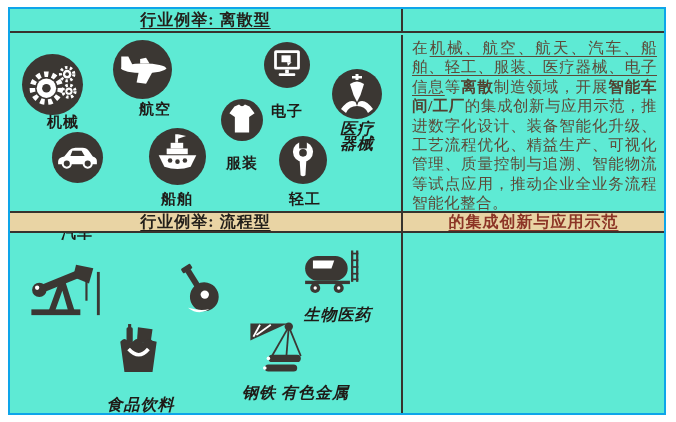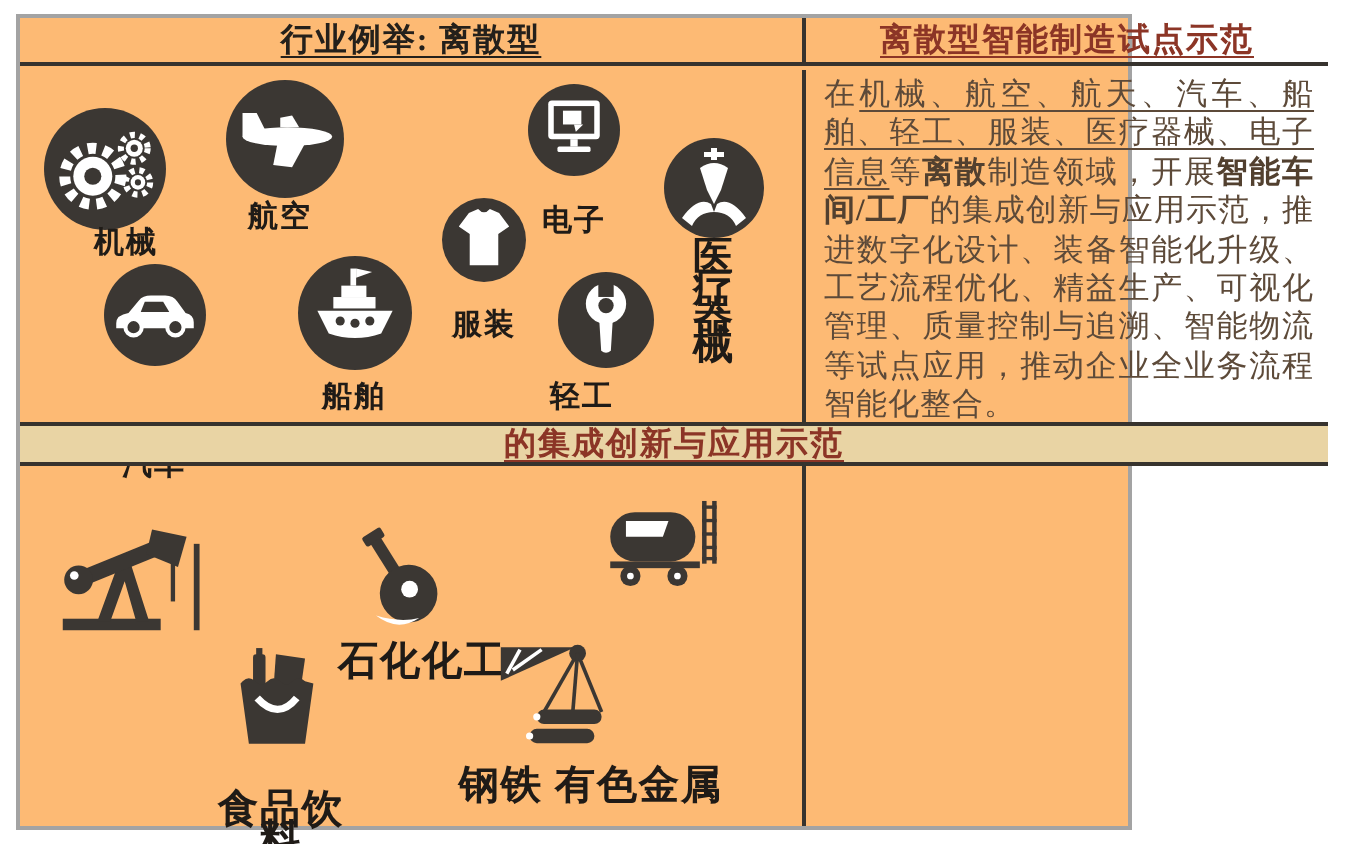--- a/index.html
+++ b/index.html
@@ -2,22 +2,22 @@
 <html><head>
 <meta charset="utf-8">
 <style>
   * { margin:0; padding:0; box-sizing:border-box; }
   html,body { background:#fff; }
   #canvas {
     position:relative; width:676px; height:422px; background:#ffffff;
     font-family:"Liberation Serif","DejaVu Serif",serif; overflow:hidden;
   }
   .frame {
-    position:absolute; left:8px; top:7px; width:558px; height:408px;
-    border:2px solid #a3a3a3; background:#fdba74;
+    position:absolute; left:8px; top:7px; width:658px; height:408px;
+    border:2px solid #0ea5e9; background:#5eead4;
   }
   .row { position:absolute; left:0; width:654px; display:flex; }
   .row-h1 { top:0; height:24px; border-bottom:2px solid #37332e; }
   .row-c1 { top:26px; height:176px; }
   .row-band { top:202px; height:22px; border-top:2px solid #37332e; border-bottom:2px solid #37332e; background:#e9d4a4; }
   .row-c2 { top:224px; height:180px; }
   .cell-l { position:relative; width:393px; border-right:2px solid #37332e; }
   .cell-r { position:relative; flex:1; }
   .hdr { display:flex; align-items:center; justify-content:center; height:100%; font-size:16px; font-weight:bold; letter-spacing:1px; }
   .hdr span { text-decoration:underline; text-underline-offset:3px; }
@@ -30,34 +30,31 @@
   .desc .b { font-weight:bold; color:#52402f; }
   .desc .u { text-decoration:underline; text-underline-offset:3px; }
   .circle { position:absolute; border-radius:50%; background:#3b3733; }
   .circle svg { width:100%; height:100%; display:block; }
   .flat { position:absolute; }
   .flat svg { width:100%; height:100%; display:block; }
   .ilabel {
     position:absolute; text-align:center; font-weight:bold; color:#1f1b17;
     font-size:15px; line-height:15px; letter-spacing:1px; white-space:pre-line;
   }
-  .ilabel.small2 { font-size:20px; line-height:14.5px; }
+  .ilabel.small2 { font-size:16px; line-height:14.5px;font-style:italic; }
 </style>
 </head>
 <body>
 
 <div id="canvas">
   <div class="frame">
 
     <div class="row row-h1">
       <div class="cell-l hdr hdr-black">
         <span>行业例举: 离散型</span>
-      </div>
-      <div class="cell-r hdr hdr-red">
-        <span>离散型智能制造试点示范</span>
       </div>
     </div>
 
     <div class="row row-c1">
       <div class="cell-l">
 
         <div class="circle" style="left:12px;top:19px;width:61px;height:61px;">
           <svg viewBox="0 0 100 100">
             <circle cx="40" cy="56" r="23" fill="none" stroke="#fff" stroke-width="9" stroke-dasharray="7 6"></circle>
             <circle cx="40" cy="56" r="16" fill="#fff"></circle>
@@ -73,21 +70,21 @@
         <div class="ilabel" style="left:25px;top:80px;width:56px;">机械</div>
 
         <div class="circle" style="left:103px;top:5px;width:59px;height:59px;">
           <svg viewBox="0 0 100 100">
             <ellipse cx="52" cy="48" rx="38" ry="8" fill="#fff"></ellipse>
             <polygon points="14,48 14,28 26,28 33,42" fill="#fff"></polygon>
             <polygon points="44,52 68,52 56,74 40,72" fill="#fff"></polygon>
             <polygon points="46,40 62,40 56,30 46,32" fill="#fff"></polygon>
           </svg>
         </div>
-        <div class="ilabel" style="left:100px;top:67px;width:60px;">航空</div>
+        <div class="ilabel" style="left:115px;top:67px;width:60px;">航空</div>
 
         <div class="circle" style="left:254px;top:7px;width:46px;height:46px;">
           <svg viewBox="0 0 100 100">
             <rect x="22" y="18" width="56" height="42" rx="4" fill="#fff"></rect>
             <rect x="28" y="24" width="44" height="30" fill="#3b3733"></rect>
             <rect x="38" y="29" width="20" height="15" fill="#fff"></rect>
             <polygon points="50,44 60,44 52,52" fill="#fff"></polygon>
             <rect x="46" y="60" width="8" height="8" fill="#fff"></rect>
             <rect x="32" y="68" width="36" height="6" rx="2" fill="#fff"></rect>
           </svg>
@@ -137,29 +134,32 @@
         <div class="ilabel" style="left:137px;top:157px;width:60px;">船舶</div>
 
         <div class="circle" style="left:269px;top:101px;width:48px;height:48px;">
           <svg viewBox="0 0 100 100">
             <circle cx="50" cy="33" r="21" fill="#fff"></circle>
             <rect x="42" y="6" width="16" height="20" fill="#3b3733"></rect>
             <circle cx="50" cy="35" r="8" fill="#3b3733"></circle>
             <path d="M43 50 L57 50 L55 82 Q50 86 45 82 Z" fill="#fff"></path>
           </svg>
         </div>
-        <div class="ilabel" style="left:251px;top:157px;width:60px;">轻工</div>
+        <div class="ilabel" style="left:265px;top:157px;width:60px;">轻工</div>
       </div>
 
       <div class="cell-r">
         <p class="desc"><span>在</span><span class="u">机械、航空、航天、汽车、船舶、轻工、服装、医疗器械、电子信息</span><span>等</span><span class="b">离散</span><span>制造领域，开展</span><span class="b">智能车间/工厂</span><span>的集成创新与应用示范，推进数字化设计、装备智能化升级、工艺流程优化、精益生产、可视化管理、质量控制与追溯、智能物流等试点应用，推动企业全业务流程智能化整合。</span></p>
       </div>
     </div>
 
     <div class="row row-band">
+      <div class="cell-l hdr hdr-black">
+        <span>行业例举: 流程型</span>
+      </div>
       <div class="cell-r hdr hdr-red">
         <span>的集成创新与应用示范</span>
       </div>
     </div>
 
     <div class="row row-c2">
       <div class="cell-l">
 
         <div class="flat" style="left:12px;top:13px;width:85px;height:72px;">
           <svg viewBox="0 0 100 100">
@@ -178,40 +178,40 @@
           <svg viewBox="0 0 100 100">
             <g fill="#3b3733" transform="rotate(-32 50 50)">
               <rect x="42" y="2" width="18" height="9" rx="2"></rect>
               <rect x="46" y="10" width="10" height="30"></rect>
               <circle cx="51" cy="62" r="24"></circle>
             </g>
             <circle cx="58" cy="56" r="7" fill="#fff"></circle>
             <path d="M30 78 Q48 92 66 80 Q50 84 30 78 Z" fill="#fff"></path>
           </svg>
         </div>
-        <div class="ilabel small2" style="left:156px;top:91px;width:90px;">石化化工</div>
 
         <div class="flat" style="left:284px;top:13px;width:76px;height:56px;">
           <svg viewBox="0 0 100 100">
             <rect x="2" y="18" width="76" height="44" rx="22" fill="#3b3733"></rect>
             <polygon points="16,26 54,26 49,40 16,40" fill="#fff"></polygon>
             <rect x="2" y="62" width="80" height="6" fill="#3b3733"></rect>
             <circle cx="20" cy="75" r="9" fill="#3b3733"></circle>
               <circle cx="20" cy="75" r="3" fill="#fff"></circle>
             <circle cx="62" cy="75" r="9" fill="#3b3733"></circle>
               <circle cx="62" cy="75" r="3" fill="#fff"></circle>
             <rect x="84" y="8" width="4" height="56" fill="#3b3733"></rect>
             <rect x="93" y="8" width="4" height="56" fill="#3b3733"></rect>
             <rect x="84" y="12" width="13" height="3" fill="#3b3733"></rect>
             <rect x="84" y="24" width="13" height="3" fill="#3b3733"></rect>
             <rect x="84" y="36" width="13" height="3" fill="#3b3733"></rect>
             <rect x="84" y="48" width="13" height="3" fill="#3b3733"></rect>
             <rect x="84" y="58" width="13" height="3" fill="#3b3733"></rect>
           </svg>
         </div>
+        <div class="ilabel small2" style="left:285px;top:75px;width:85px;">生物医药</div>
 
         <div class="flat" style="left:103px;top:85px;width:52px;height:62px;">
           <svg viewBox="0 0 100 100">
             <rect x="26" y="8" width="12" height="30" rx="3" fill="#3b3733"></rect>
             <rect x="29" y="2" width="6" height="8" fill="#3b3733"></rect>
             <polygon points="48,8 76,12 72,40 46,36" fill="#3b3733"></polygon>
             <path d="M16 34 Q22 28 28 34 Q34 40 40 34 Q46 28 52 34 Q58 40 64 34 Q70 28 76 34 L84 36 L76 94 L22 94 L14 36 Z" fill="#3b3733"></path>
             <path d="M30 50 Q50 72 68 50" stroke="#fff" stroke-width="7" fill="none"></path>
           </svg>
         </div>

